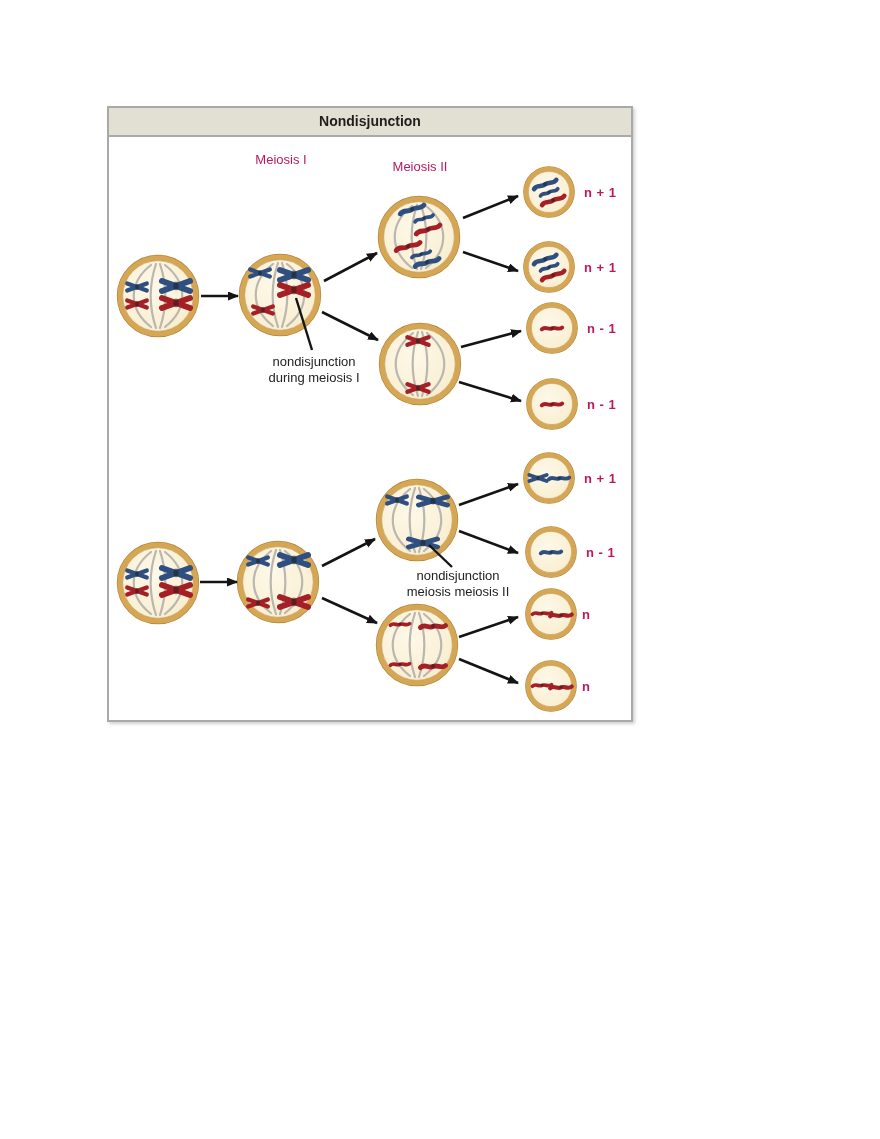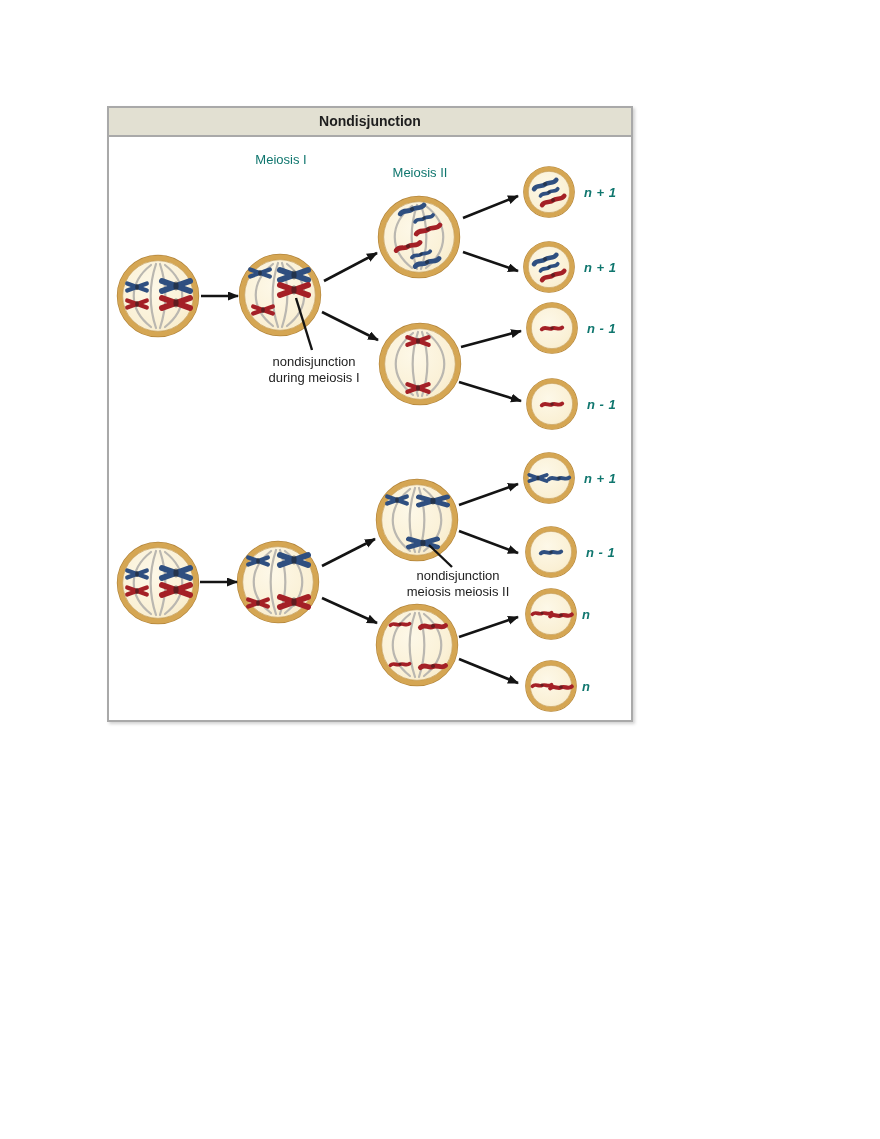--- a/index.html
+++ b/index.html
@@ -4,23 +4,23 @@
 <style>
   html,body{margin:0;padding:0;background:#ffffff;}
   .page{position:relative;width:880px;height:1139px;background:#ffffff;overflow:hidden;
         font-family:"Liberation Sans", sans-serif;color:#2a2a2a;}
   .panel{position:absolute;left:107px;top:106px;width:522px;height:612px;
          border:2px solid var(--panel-border);background:#ffffff;
          box-shadow:2px 2px 3px rgba(0,0,0,0.18);}
   .panel-header{height:27px;line-height:27px;background:var(--header-bg);
                 border-bottom:2px solid var(--panel-border);
                 text-align:center;font-size:14px;font-weight:bold;color:#1e1e1e;}
-  .lbl{position:absolute;font-size:13px;color:#0f766e;}
+  .lbl{position:absolute;font-size:13px;color:#be185d;}
   .col-lbl{width:110px;text-align:center;}
-  .gamete-lbl{width:60px;font-weight:600;letter-spacing:0.5px;font-style:italic;}
+  .gamete-lbl{width:60px;font-weight:600;letter-spacing:0.5px;}
   .ann{width:124px;text-align:center;font-size:13px;line-height:15.5px;color:#222;}
   svg.diagram{position:absolute;left:0;top:0;}
 </style>
 </head>
 <body>
 
 <div class="page">
 
   <div class="panel">
     <div class="panel-header">Nondisjunction</div>
@@ -187,21 +187,21 @@
       <path d="M459,531 L518,553" marker-end="url(#arrowhead)"></path>
       <path d="M459,637 L518,617" marker-end="url(#arrowhead)"></path>
       <path d="M459,659 L518,683" marker-end="url(#arrowhead)"></path>
     </g>
 
     <path d="M296,298 L312,350" stroke="var(--arrow)" stroke-width="2.4"></path>
     <path d="M429,545 L452,567" stroke="var(--arrow)" stroke-width="2.4"></path>
   </svg>
 
   <div class="lbl col-lbl" style="left:226px;top:152px;">Meiosis I</div>
-  <div class="lbl col-lbl" style="left:365px;top:165px;">Meiosis II</div>
+  <div class="lbl col-lbl" style="left:365px;top:159px;">Meiosis II</div>
 
   <div class="lbl ann" style="left:252px;top:354px;">
     <span>nondisjunction</span><br>
     <span>during meiosis I</span>
   </div>
   <div class="lbl ann" style="left:396px;top:568px;">
     <span>nondisjunction</span><br>
     <span>meiosis meiosis II</span>
   </div>
 

